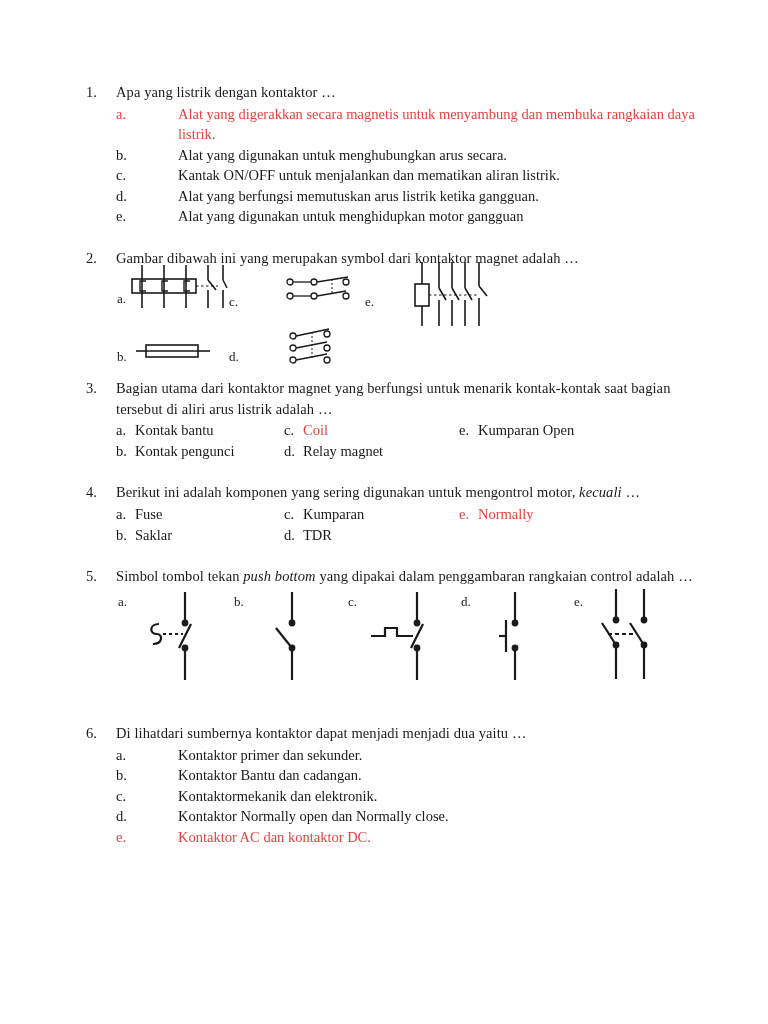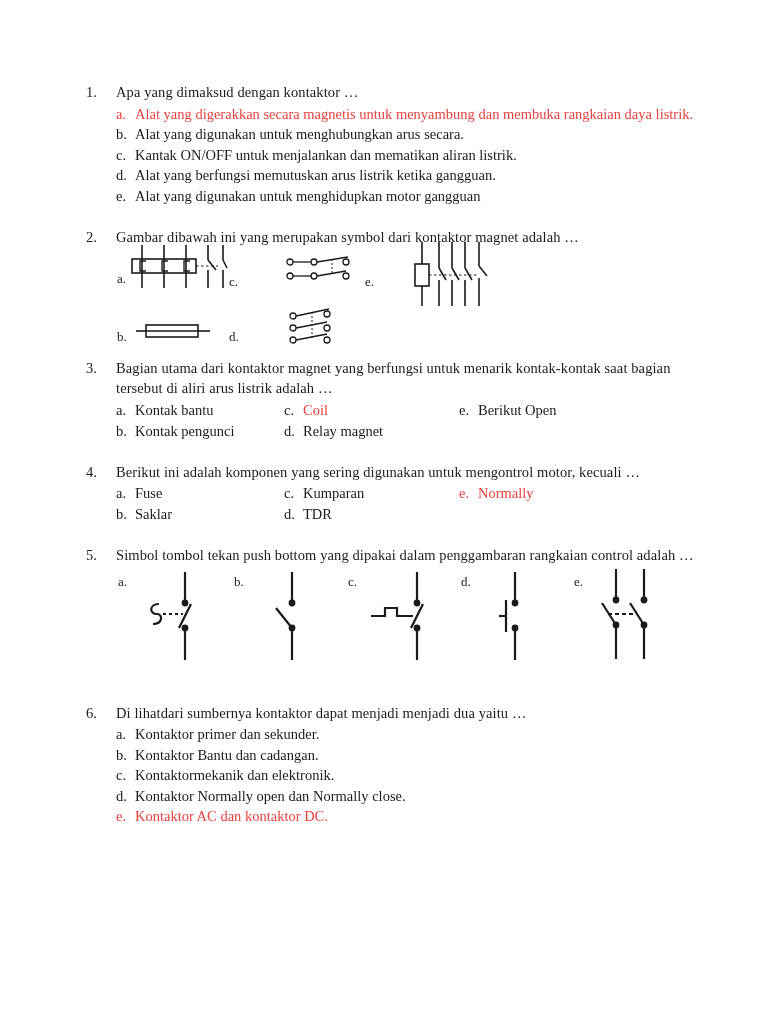--- a/index.html
+++ b/index.html
@@ -39,38 +39,38 @@
     flex: 0 0 30px;
     font-size: 14.5px;
     line-height: 20px;
   }
   .q-text {
     flex: 1;
     font-size: 14.5px;
     line-height: 20.5px;
     letter-spacing: .1px;
   }
-  .q-text .ital { }
+  .q-text .ital { font-style: italic; }
 
   
   .options {
     margin-left: 30px;
     margin-top: 1px;
   }
   .opt {
     display: flex;
     align-items: flex-start;
     font-size: 14.5px;
     line-height: 20.5px;
   }
   .opt-letter {
     width: 19px;
     flex: 0 0 19px;
   }
-  .opt-body { flex: 1; }
+  .opt-body { flex: 1; margin-left: 43px; }
   .red { color: #e8413f; }
 
   
   .opt-cols {
     margin-left: 30px;
     margin-top: 1px;
     position: relative;
   }
   .opt-row {
     display: flex;
@@ -96,21 +96,21 @@
   svg { display: block; overflow: visible; }
 </style>
 </head>
 <body>
 
 <div class="page">
 
   <div class="question" style="margin-bottom:21px;">
     <div class="q-head">
       <div class="q-num">1.</div>
-      <div class="q-text">Apa yang dimaksud dengan kontaktor …</div>
+      <div class="q-text">Apa yang listrik dengan kontaktor …</div>
     </div>
     <div class="options">
       <div class="opt">
         <div class="opt-letter red">a.</div>
         <div class="opt-body red">Alat yang digerakkan secara magnetis untuk menyambung dan membuka rangkaian daya listrik.</div>
       </div>
       <div class="opt">
         <div class="opt-letter">b.</div>
         <div class="opt-body">Alat yang digunakan untuk menghubungkan arus secara.</div>
       </div>
@@ -259,21 +259,21 @@
         <div class="cell c1">
           <div class="opt-letter">a.</div>
           <div>Kontak bantu</div>
         </div>
         <div class="cell c2">
           <div class="opt-letter">c.</div>
           <div class="red">Coil</div>
         </div>
         <div class="cell c3">
           <div class="opt-letter">e.</div>
-          <div>Berikut Open</div>
+          <div>Kumparan Open</div>
         </div>
       </div>
       <div class="opt-row">
         <div class="cell c1">
           <div class="opt-letter">b.</div>
           <div>Kontak pengunci</div>
         </div>
         <div class="cell c2">
           <div class="opt-letter">d.</div>
           <div>Relay magnet</div>

